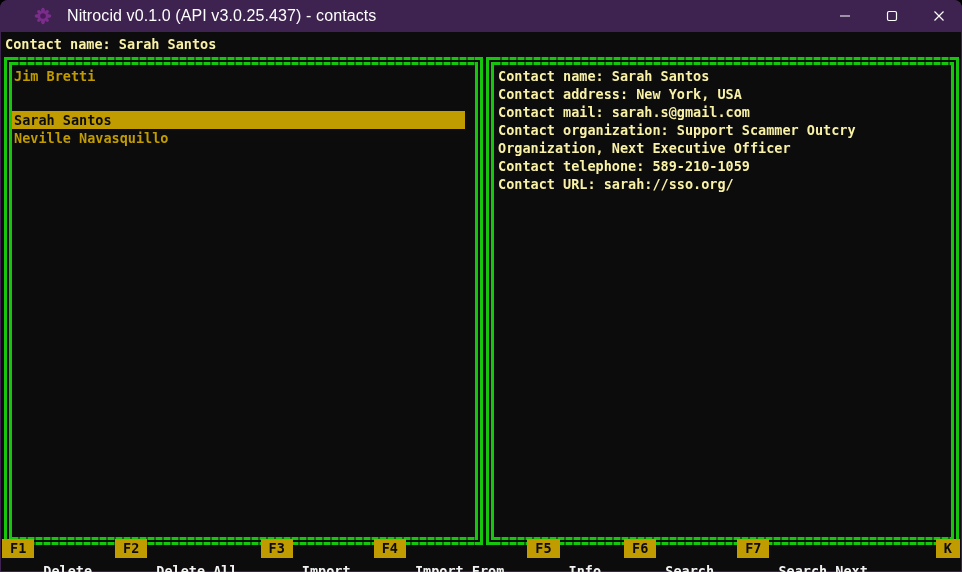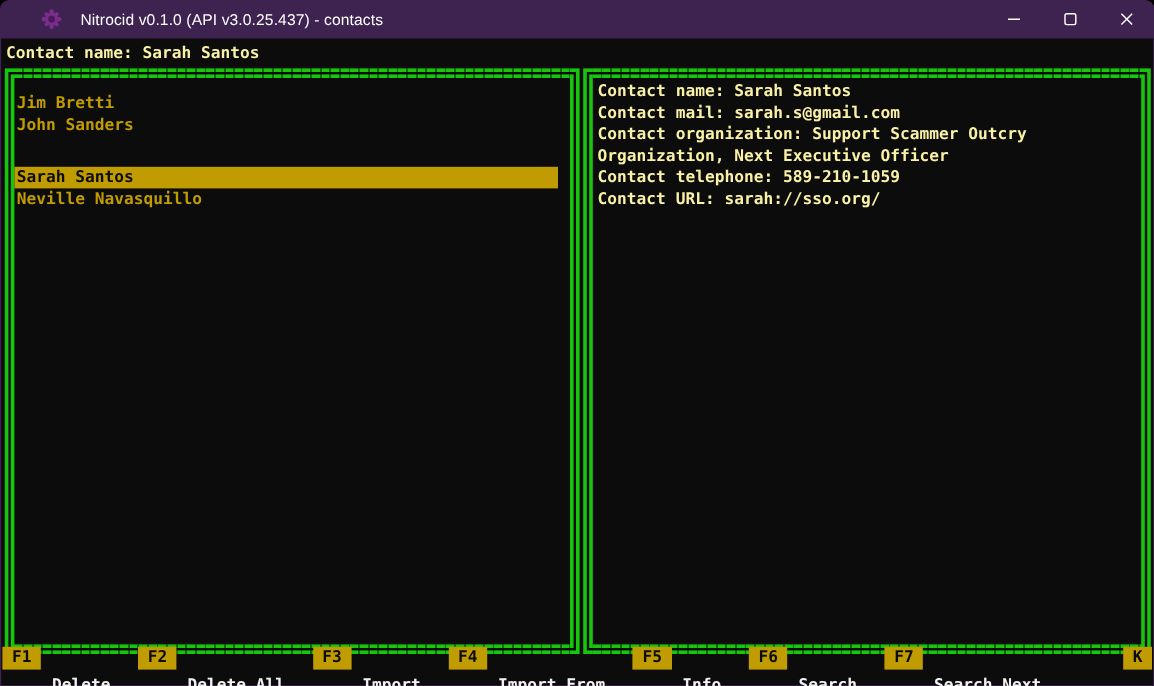--- a/index.html
+++ b/index.html
@@ -6,36 +6,36 @@
   .window{
     position:relative;width:962px;height:572px;
     background:var(--bg,#0c0c0c);
     border-radius:8px 8px 0 0;overflow:hidden;
     box-shadow:inset 0 0 0 1px #3e2351;
     font-family:"DejaVu Sans Mono","Liberation Mono",monospace;
   }
   
   .titlebar{height:32px;background:var(--titlebar-bg,#3e2351);display:flex;align-items:center;border-radius:8px 8px 0 0;}
   .titlebar-icon{margin-left:34px;width:18px;height:18px;flex:none;}
-  .titlebar-title{margin-left:15px;color:var(--titlebar-text,#fff);font-family:"Liberation Sans",sans-serif;font-size:13px;letter-spacing:.1px;}
+  .titlebar-title{margin-left:15px;color:var(--titlebar-text,#fff);font-family:"Liberation Sans",sans-serif;font-size:16px;letter-spacing:.1px;}
   .controls{margin-left:auto;display:flex;height:100%;}
   .ctrl{width:47px;height:100%;display:flex;align-items:center;justify-content:center;cursor:default;}
   .ctrl svg{display:block;}
   
   .header{height:25px;box-sizing:border-box;padding:4px 0 0 5px;color:var(--header-text,#f9f1a5);font-size:13.5px;font-weight:bold;white-space:pre;}
   
   .panels{position:absolute;top:57px;left:4px;right:3px;bottom:27px;display:flex;gap:3px;}
   .panel{box-sizing:border-box;border:8px double var(--border-green,#16c60c);background:var(--bg,#0c0c0c);position:relative;}
   .panel::before,.panel::after{content:"";position:absolute;left:0;right:0;height:8px;
     background:repeating-linear-gradient(90deg,transparent 0 6.5px,rgba(12,12,12,.5) 6.5px 8px);pointer-events:none;}
   .panel::before{top:-8px;}
   .panel::after{bottom:-8px;}
   .panel-left{width:479px;flex:none;}
   .panel-right{flex:1;}
-  .panel-inner{padding-top:12px;}
+  .panel-inner{padding-top:2px;}
   .panel-right .panel-inner{padding:2px 2px 0 4px;}
   .row{height:18px;line-height:18px;font-size:13.5px;font-weight:bold;color:var(--list-text,#c19c00);padding-left:2px;white-space:pre;}
   .row.selected{background:var(--highlight-bg,#c19c00);color:var(--highlight-text,#0c0c0c);width:calc(100% - 10px);box-sizing:border-box;margin-top:26px;}
   .dline{height:18px;line-height:18px;font-size:13.5px;font-weight:bold;color:var(--detail-text,#f9f1a5);white-space:pre;}
   
   .statusbar{position:absolute;left:2px;right:2px;bottom:14px;height:19px;display:flex;align-items:center;font-size:13.5px;font-weight:bold;white-space:pre;}
   .skey{display:flex;align-items:center;}
   .badge{background:var(--badge-bg,#c19c00);color:var(--badge-text,#0c0c0c);padding:0 8px;height:19px;line-height:19px;display:inline-block;}
   .slabel{color:var(--status-label,#f2f2f2);padding:0 9px;margin-right:14px;margin-top:44px;}
   .skey-k{margin-left:auto;}
@@ -79,29 +79,29 @@
     </div>
   </div>
 
   <div class="header">Contact name: Sarah Santos</div>
 
   <div class="panels">
 
     <div class="panel panel-left">
       <div class="panel-inner">
         <div class="row">Jim Bretti</div>
-        <div class="row">John Sanders</div>
         <div class="row selected">Sarah Santos</div>
         <div class="row">Neville Navasquillo</div>
       </div>
     </div>
 
     <div class="panel panel-right">
       <div class="panel-inner">
         <div class="dline">Contact name: Sarah Santos</div>
+        <div class="dline">Contact address: New York, USA</div>
         <div class="dline">Contact mail: sarah.s@gmail.com</div>
         <div class="dline">Contact organization: Support Scammer Outcry</div>
         <div class="dline">Organization, Next Executive Officer</div>
         <div class="dline">Contact telephone: 589-210-1059</div>
         <div class="dline">Contact URL: sarah://sso.org/</div>
       </div>
     </div>
 
   </div>
 

